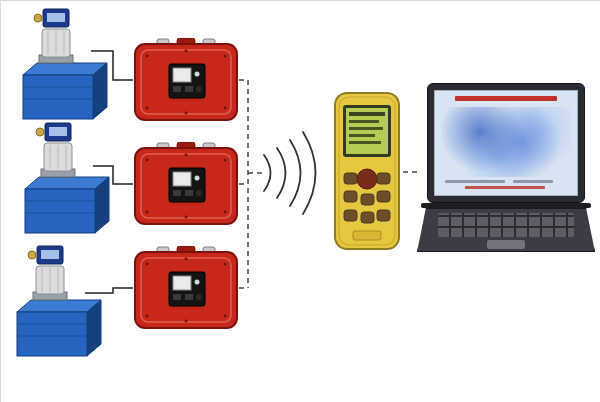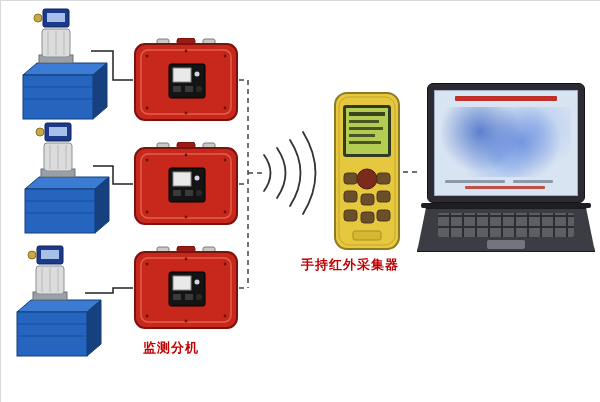--- a/index.html
+++ b/index.html
@@ -170,16 +170,14 @@
         <div class="lap-line red" style="left:30px;bottom:6px;width:80px"></div>
       </div>
     </div>
     <div class="lap-hinge"></div>
     <div class="lap-base">
       <div class="lap-keys"></div>
       <div class="lap-touchpad"></div>
     </div>
   </div>
 
-  <div class="lbl" style="left:142px;top:338px">监测分机</div>
-  <div class="lbl" style="left:300px;top:255px">手持红外采集器</div>
 
 </div>
 
 </body></html>

